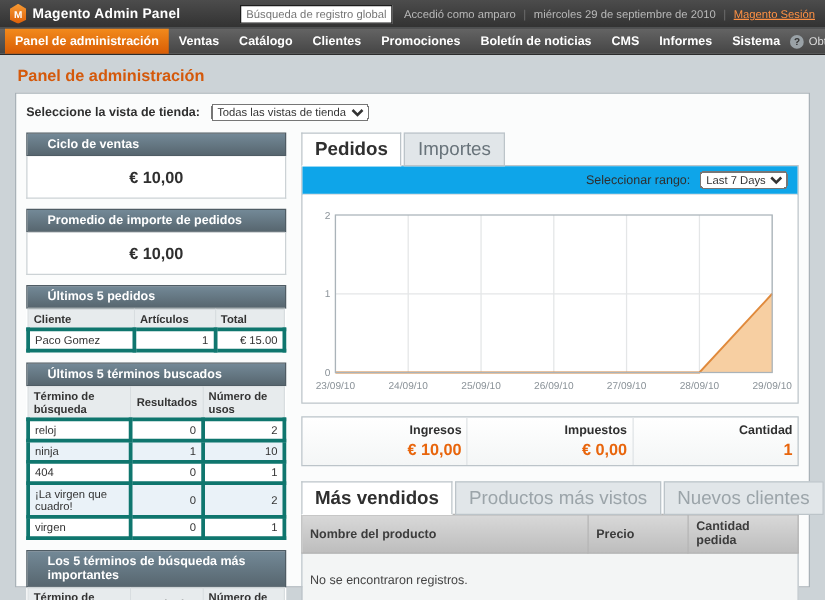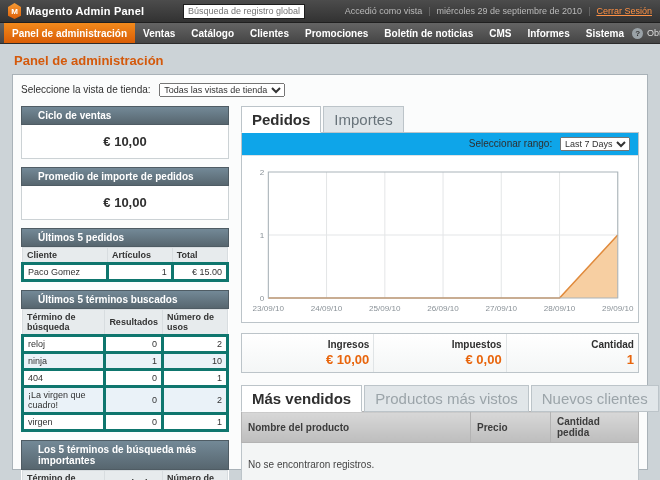--- a/index.html
+++ b/index.html
@@ -4,39 +4,39 @@
 <style>
   *{margin:0;padding:0;box-sizing:border-box}
   html,body{width:660px;height:480px}
   body{background:#ccd3d7;font-family:"Liberation Sans",sans-serif;overflow:hidden}
 
   
   .topbar{height:23px;background:linear-gradient(#4c4c4c,#323232);display:flex;align-items:center;padding:0 8px;color:#fff;border-bottom:1px solid #1f1f1f}
   .logo{display:flex;align-items:center;gap:5px;width:175px}
   .logo-icon{width:13px;height:16px;background:linear-gradient(#f79b34,#dd5f08);clip-path:polygon(50% 0,100% 25%,100% 80%,50% 100%,0 80%,0 25%);display:flex;align-items:center;justify-content:center;font-size:8px;font-weight:bold;color:#fff}
   .logo-text{font-size:11px;font-weight:bold;letter-spacing:.2px;white-space:nowrap}
-  .top-center{flex:1;display:flex;justify-content:flex-start}
+  .top-center{flex:1;display:flex;justify-content:center}
   .search-input{width:122px;height:15px;font-size:9px;padding:1px 4px;border:1px solid #1d1d1d;background:#fff;color:#555;font-family:inherit}
   .session{display:flex;align-items:center;gap:6px;font-size:9px;color:#b9b9b9;white-space:nowrap}
   .session .sep{color:#6e6e6e}
   .logout{color:#ff9144;text-decoration:underline;cursor:pointer}
 
   
   .nav{height:21px;background:linear-gradient(#646464,#454545);display:flex;align-items:stretch;padding:0 4px;border-bottom:1px solid #2b2b2b}
   .nav ul{display:flex;list-style:none;align-items:stretch}
   .nav li{display:flex;align-items:center;padding:0 8px;font-size:10px;font-weight:bold;color:#fff;cursor:pointer;white-space:nowrap}
   .nav li.active{background:linear-gradient(#f28a1c,#d95d05)}
   .nav-help{margin-left:auto;display:flex;align-items:center;gap:4px;font-size:9px;color:#ddd;cursor:pointer;white-space:nowrap}
   .help-icon{width:11px;height:11px;border-radius:50%;background:#9aa2a7;color:#343434;font-size:8px;font-weight:bold;display:flex;align-items:center;justify-content:center}
 
   .page-title{margin:9px 14px 6px;font-size:13px;font-weight:bold;color:#d4590b}
 
   .panel{margin:0 12px 10px;background:#fbfcfc;border:1px solid #a9b2b8;padding:8px;height:396px}
   .switcher{font-size:10px;color:#2f2f2f;margin-bottom:9px}
-  .switcher label{font-weight:normal;margin-right:6px}
+  .switcher label{font-weight:bold;margin-right:6px}
   select{font-size:9px;font-family:inherit;color:#333}
 
   .cols{display:flex;gap:12px}
   .col-left{width:208px;flex:none}
   .col-right{flex:1;min-width:0}
 
   
   .block{margin-bottom:8px}
   .block-head{background:linear-gradient(#738997,#57666f);color:#fff;font-size:10px;font-weight:bold;padding:3px 16px;border:1px solid #4f5c64}
   .block-body{background:#fff;border:1px solid #ccd2d5;border-top:0;padding:9px;text-align:center;font-size:13px;font-weight:bold;color:#2f2f2f}
@@ -76,25 +76,25 @@
 
 <header class="topbar">
   <div class="logo">
     <span class="logo-icon">M</span>
     <span class="logo-text">Magento Admin Panel</span>
   </div>
   <div class="top-center">
     <input class="search-input" placeholder="Búsqueda de registro global" style="">
   </div>
   <div class="session">
-    <span>Accedió como vista</span>
+    <span>Accedió como amparo</span>
     <span class="sep">|</span>
     <span>miércoles 29 de septiembre de 2010</span>
     <span class="sep">|</span>
-    <a class="logout">Cerrar Sesión</a>
+    <a class="logout">Magento Sesión</a>
   </div>
 </header>
 
 <nav class="nav">
   <ul>
     <li class="active">Panel de administración</li>
     <li>Ventas</li>
     <li>Catálogo</li>
     <li>Clientes</li>
     <li>Promociones</li>

